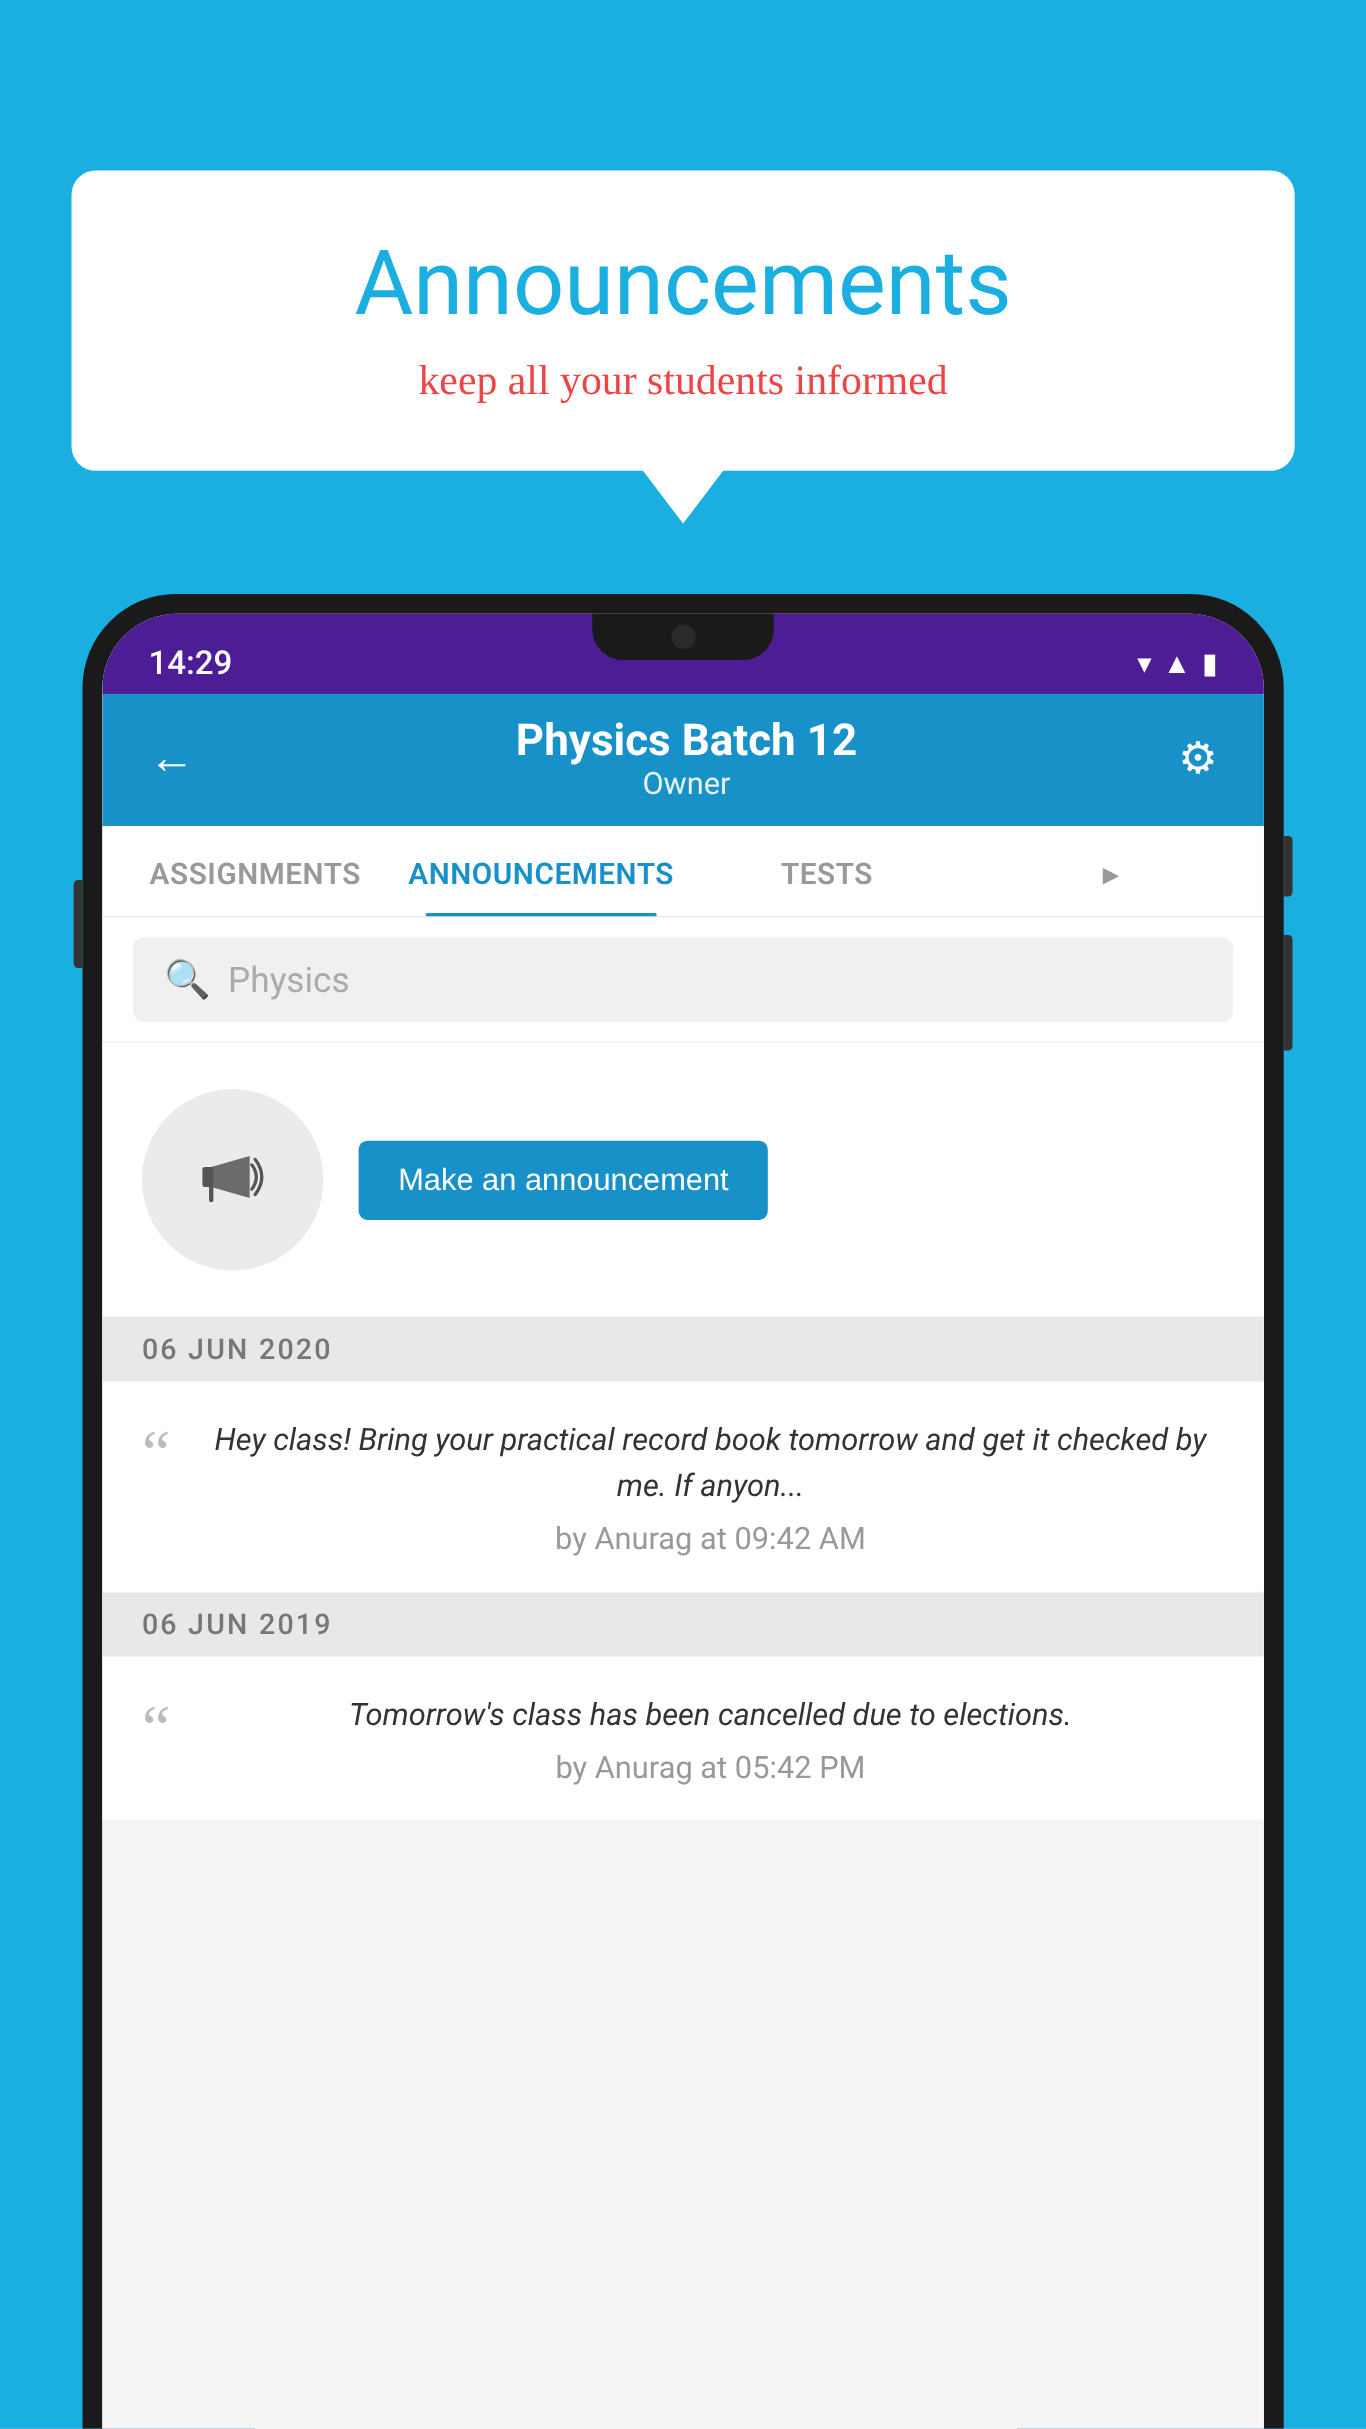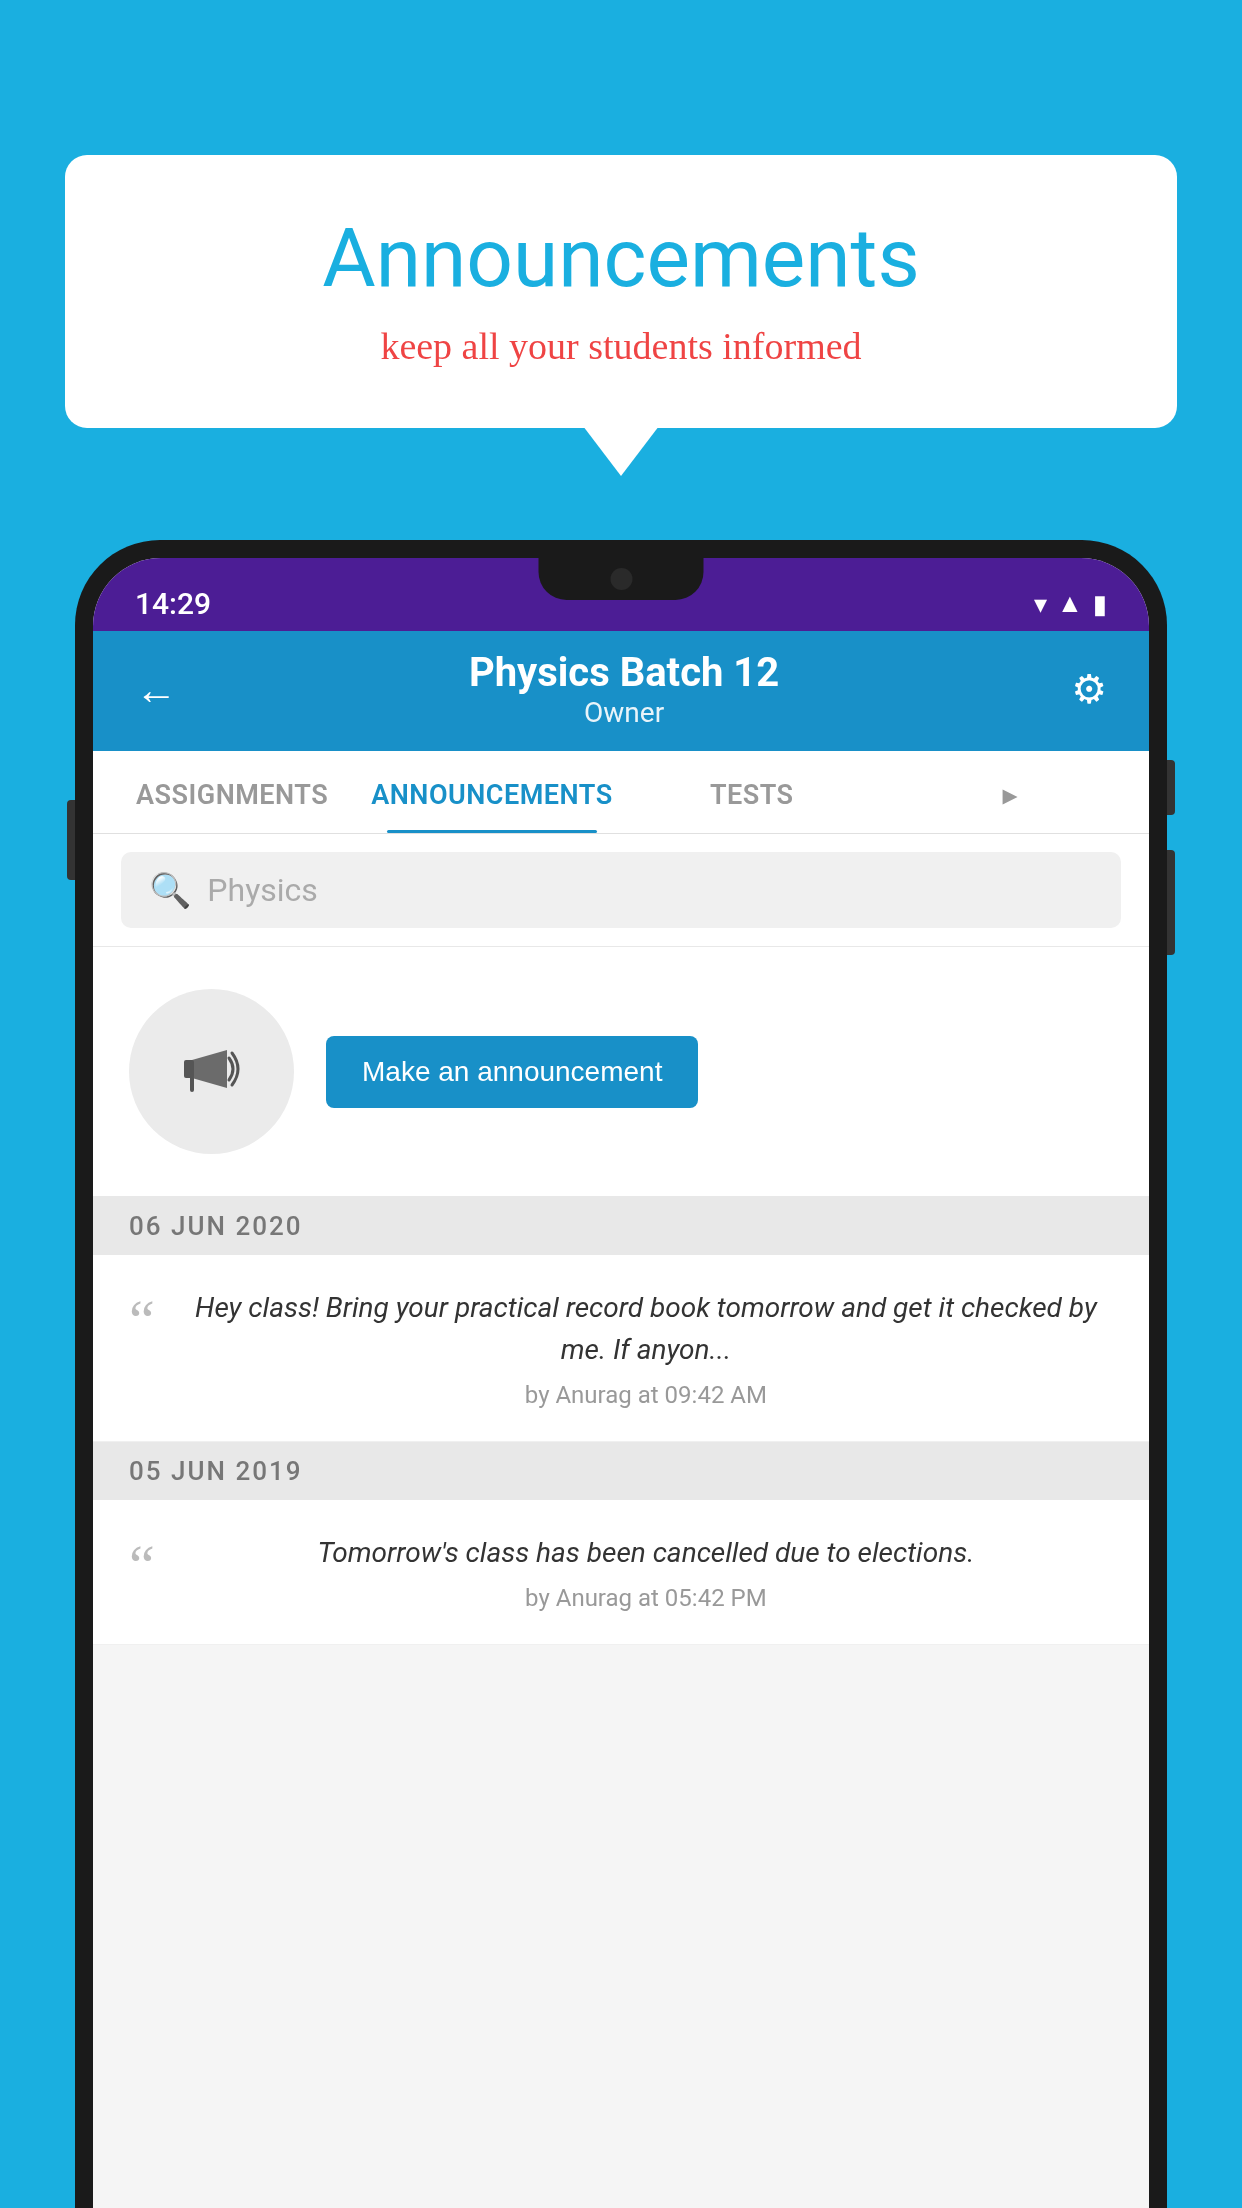--- a/index.html
+++ b/index.html
@@ -318,21 +318,21 @@
       text-align: center;
     }
     .announcement-message {
       font-size: 28px;
       color: #333;
       font-style: italic;
       line-height: 1.5;
       margin-bottom: 10px;
     }
     .announcement-meta {
-      font-size: 24px;
+      font-size: 28px;
       color: #999;
     }
   </style>
 </head>
 <body>
 
 <div class="speech-bubble-container">
   <div class="speech-bubble">
     <div class="speech-bubble-title">Announcements</div>
     <div class="speech-bubble-subtitle">keep all your students informed</div>
@@ -412,21 +412,21 @@
         <div class="date-divider">06  JUN  2020</div>
 
         <div class="announcement-item">
           <div class="quote-icon">“</div>
           <div class="announcement-text">
             <div class="announcement-message">Hey class! Bring your practical record book tomorrow and get it checked by me. If anyon...</div>
             <div class="announcement-meta">by Anurag at 09:42 AM</div>
           </div>
         </div>
 
-        <div class="date-divider">05  JUN  2019</div>
+        <div class="date-divider">06  JUN  2019</div>
 
         <div class="announcement-item">
           <div class="quote-icon">“</div>
           <div class="announcement-text">
             <div class="announcement-message">Tomorrow's class has been cancelled due to elections.</div>
             <div class="announcement-meta">by Anurag at 05:42 PM</div>
           </div>
         </div>
 
       </div>

